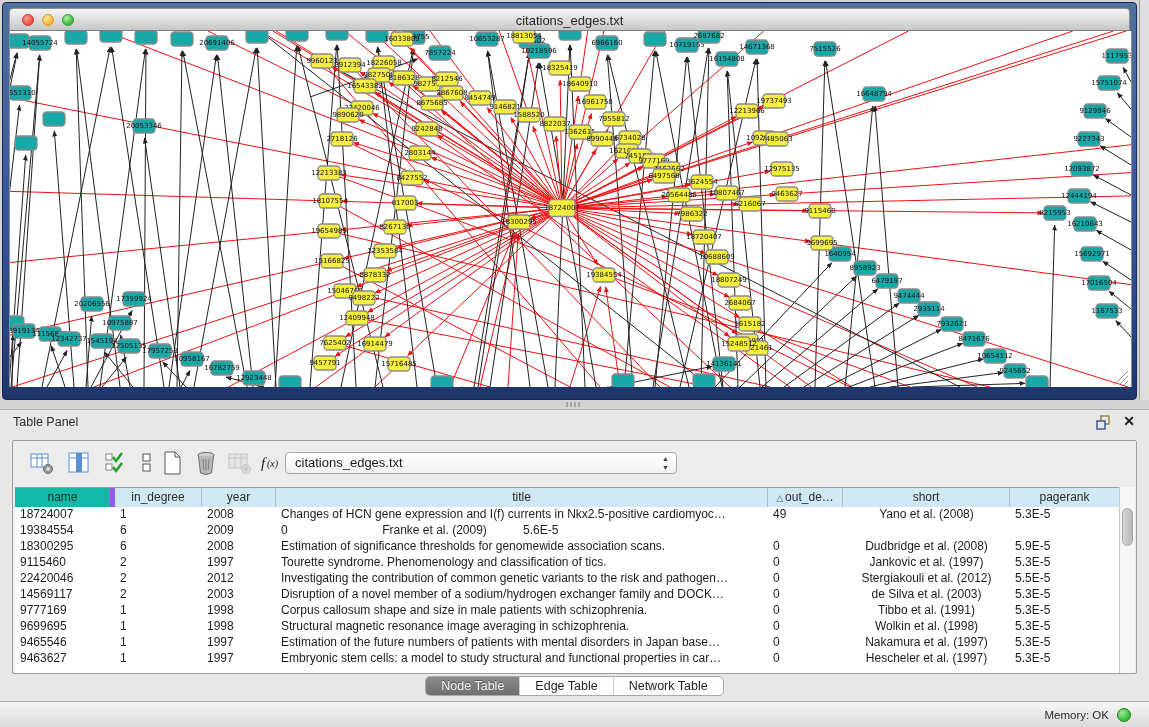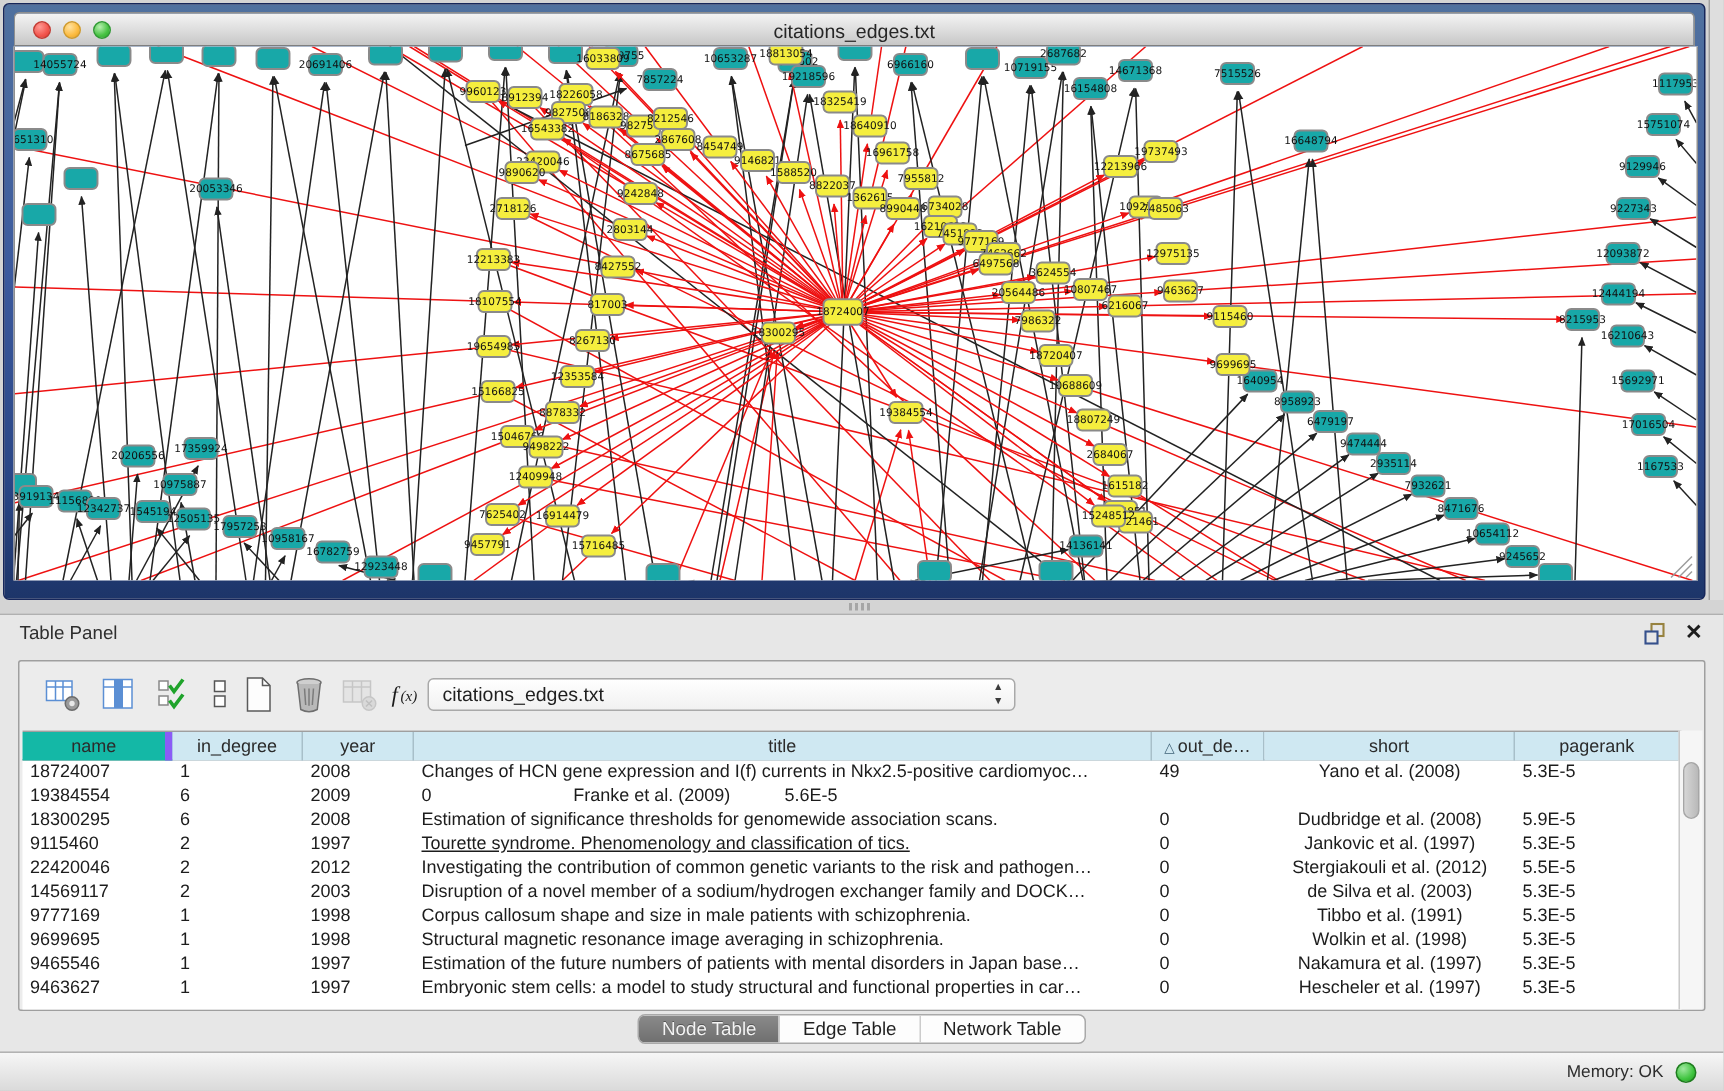--- a/index.html
+++ b/index.html
@@ -1000,21 +1000,21 @@
           <div class="cell" style="width: 74px;">2008</div>
           <div class="cell" style="width: 492px;">Estimation of significance thresholds for genomewide association scans.</div>
           <div class="cell" style="width: 75px;">0</div>
           <div class="cell center" style="width: 167px;">Dudbridge et al. (2008)</div>
           <div class="cell" style="width: 110px;">5.9E-5</div>
         </div>
         <div class="data-row">
           <div class="cell" style="width: 100px;">9115460</div>
           <div class="cell" style="width: 87px;">2</div>
           <div class="cell" style="width: 74px;">1997</div>
-          <div class="cell" style="width: 492px; text-decoration: underline;">Tourette syndrome. Phenomenology and classification of tics.</div>
+          <div class="cell" style="width: 492px;">Tourette syndrome. Phenomenology and classification of tics.</div>
           <div class="cell" style="width: 75px;">0</div>
           <div class="cell center" style="width: 167px;">Jankovic et al. (1997)</div>
           <div class="cell" style="width: 110px;">5.3E-5</div>
         </div>
         <div class="data-row">
           <div class="cell" style="width: 100px;">22420046</div>
           <div class="cell" style="width: 87px;">2</div>
           <div class="cell" style="width: 74px;">2012</div>
           <div class="cell" style="width: 492px;">Investigating the contribution of common genetic variants to the risk and pathogen…</div>
           <div class="cell" style="width: 75px;">0</div>

